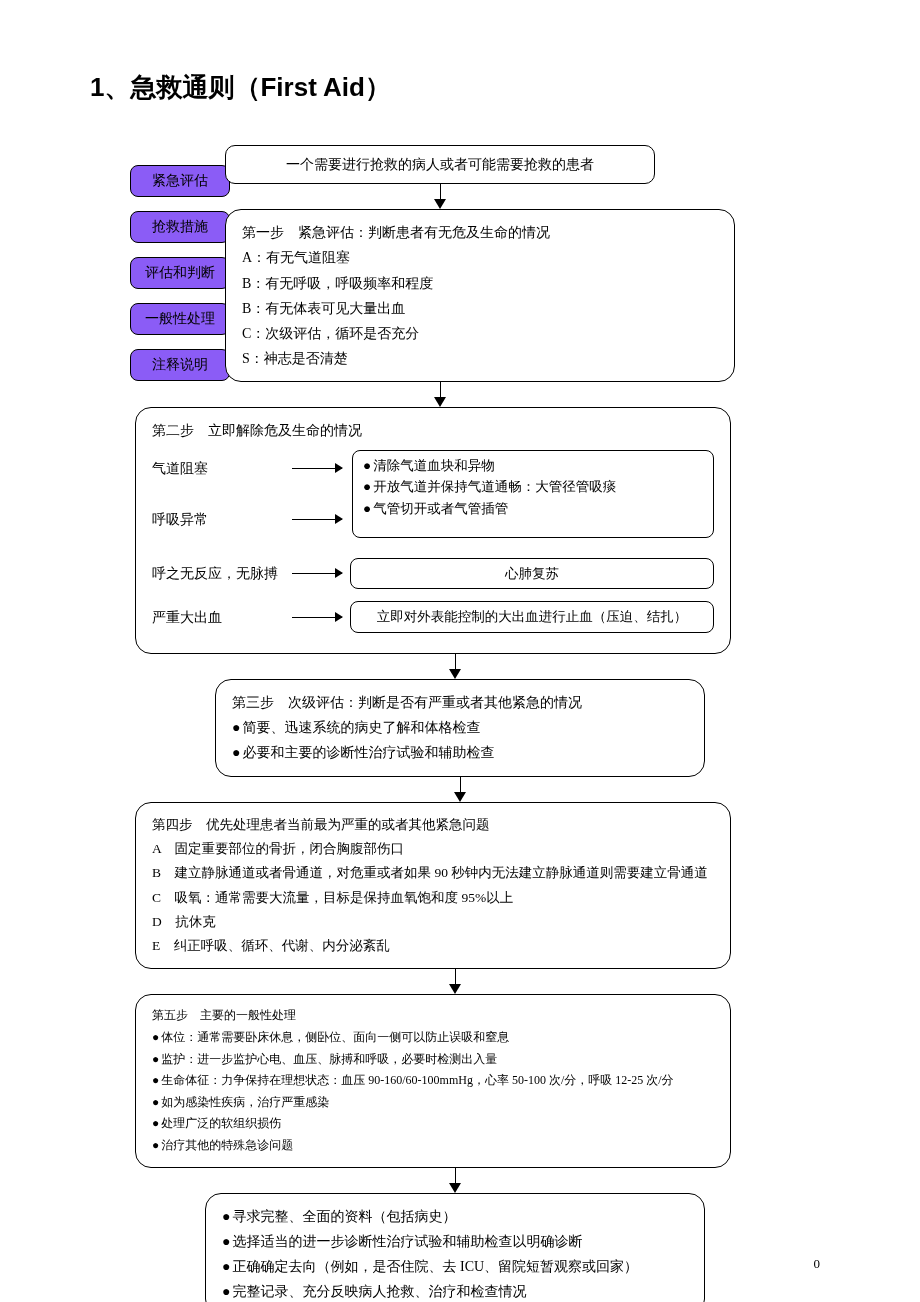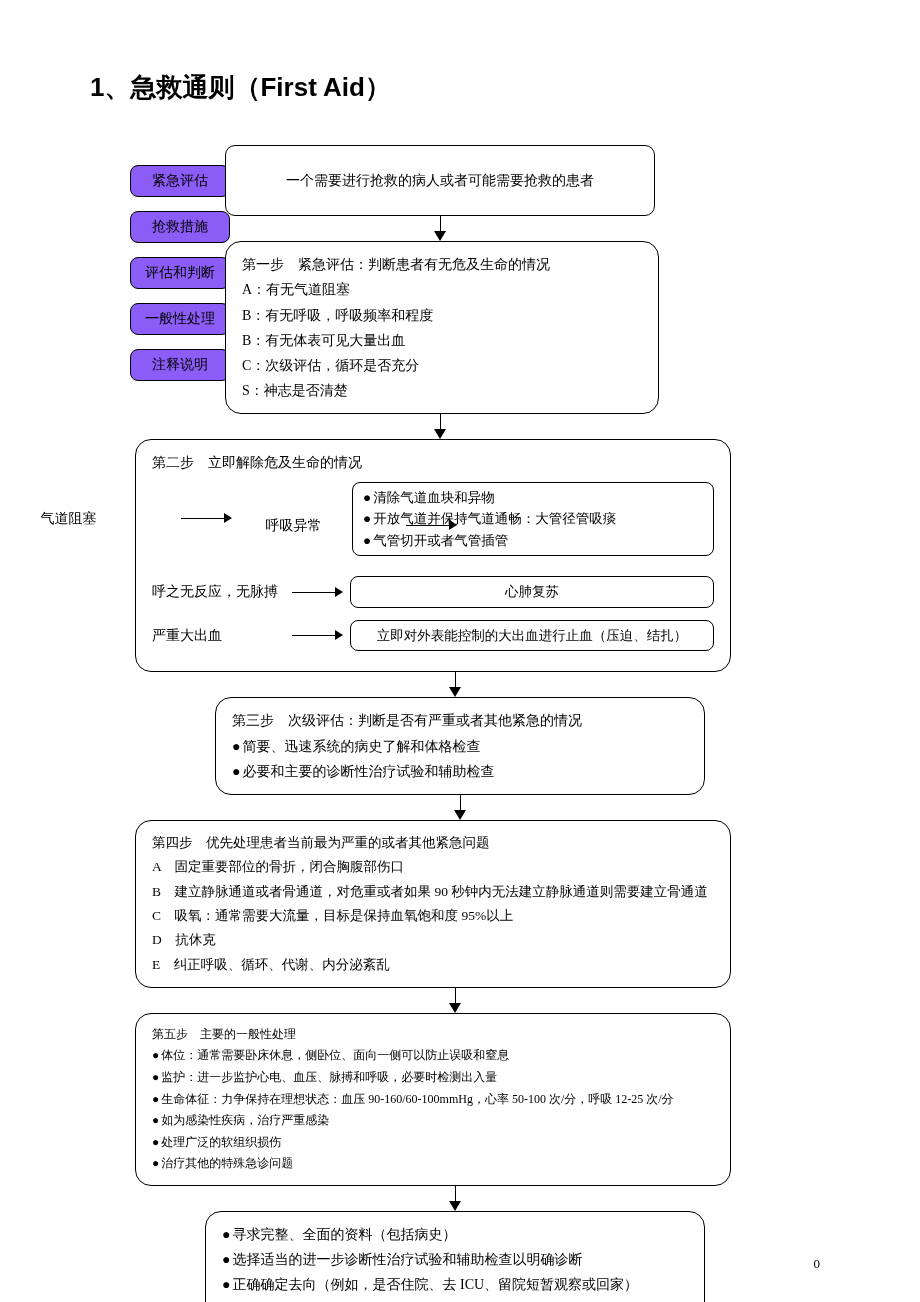--- a/index.html
+++ b/index.html
@@ -42,21 +42,21 @@
     width: 570px;
   }
   .box {
     border: 1px solid #000;
     border-radius: 16px;
     padding: 10px 16px;
     background: #fff;
     position: relative;
     line-height: 1.8;
   }
-  .box.small { border-radius: 10px; padding: 22px 14px; text-align: center; }
+  .box.small { border-radius: 10px; padding: 6px 14px; text-align: center; }
   .box.wide { margin-left: -70px; width: 596px; }
   .arrow-down {
     width: 0; height: 0;
     border-left: 6px solid transparent;
     border-right: 6px solid transparent;
     border-top: 10px solid #000;
     margin: 0 auto;
     position: relative;
   }
   .vline {
@@ -117,38 +117,38 @@
 </div>
 
 <div class="flow">
 
   <div class="box small" style="width:430px; margin-left:20px;">一个需要进行抢救的病人或者可能需要抢救的患者</div>
   <div class="connector" style="margin-left:20px; width:430px;">
       <div class="vline"></div>
       <div class="arrow-down"></div>
     </div>
 
-  <div class="box" style="width:434px; margin-left:20px;">
+  <div class="box" style="width:510px; margin-left:20px;">
     <div>第一步　紧急评估：判断患者有无危及生命的情况</div>
     <div>A：有无气道阻塞</div>
     <div>B：有无呼吸，呼吸频率和程度</div>
     <div>B：有无体表可见大量出血</div>
     <div>C：次级评估，循环是否充分</div>
     <div>S：神志是否清楚</div>
   </div>
   <div class="connector" style="margin-left:20px; width:430px;">
       <div class="vline"></div>
       <div class="arrow-down"></div>
     </div>
 
   <div class="box wide" style="padding-bottom:14px;">
     <div style="margin-bottom:6px;">第二步　立即解除危及生命的情况</div>
 
     <div style="display:flex; align-items:stretch;">
-      <div style="display:flex; flex-direction:row; justify-content:center; width:200px;gap:27px;">
+      <div style="display:flex; flex-direction:column; justify-content:center; width:200px;">
         <div class="step2-row">
           <span class="step2-label">气道阻塞</span>
           <span class="step2-arrow"></span>
         </div>
         <div class="step2-row" style="margin-top:20px;">
           <span class="step2-label">呼吸异常</span>
           <span class="step2-arrow"></span>
         </div>
       </div>
       <div class="step2-target">

